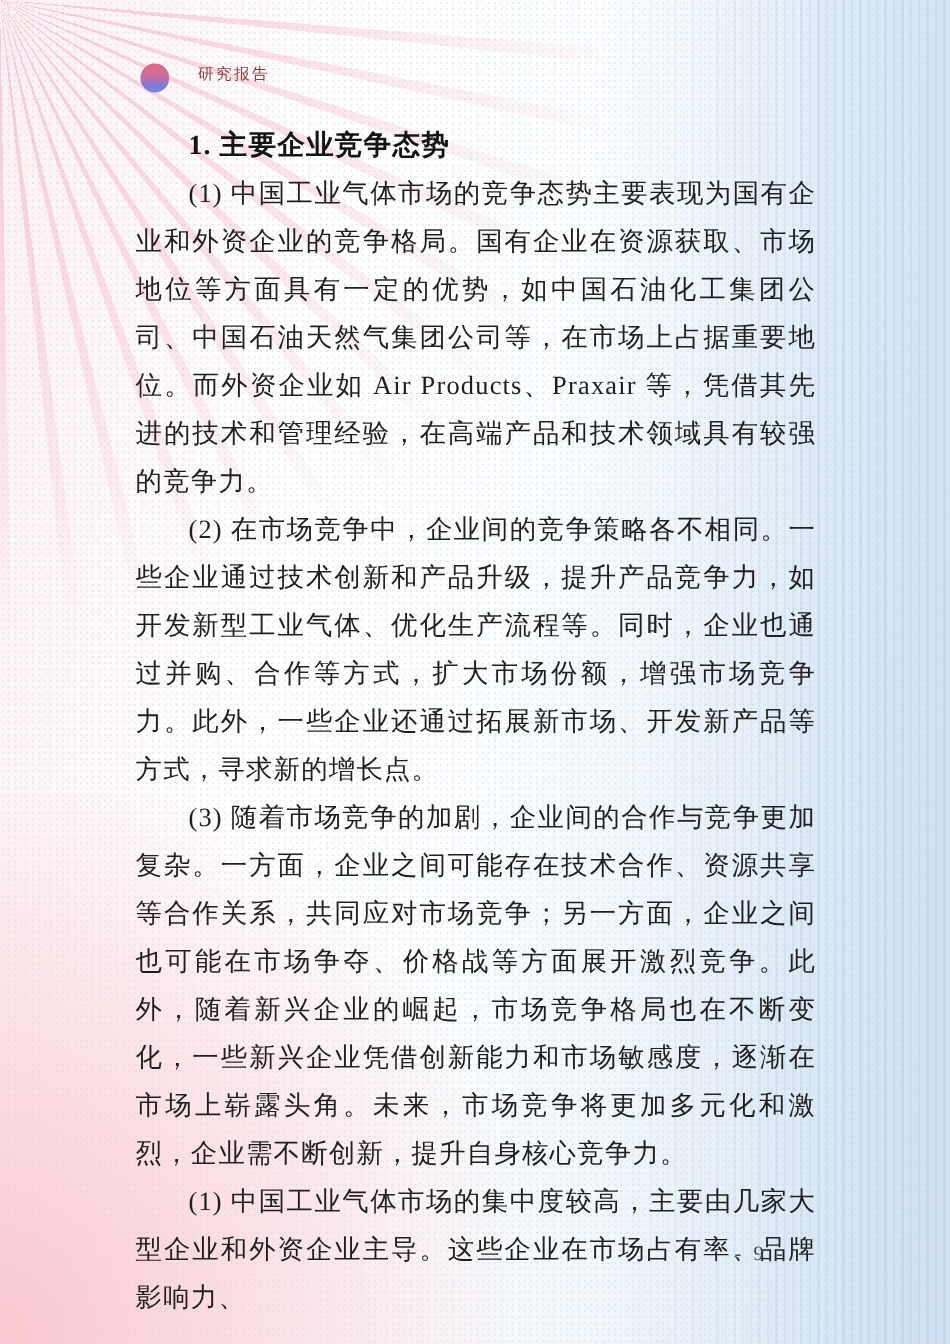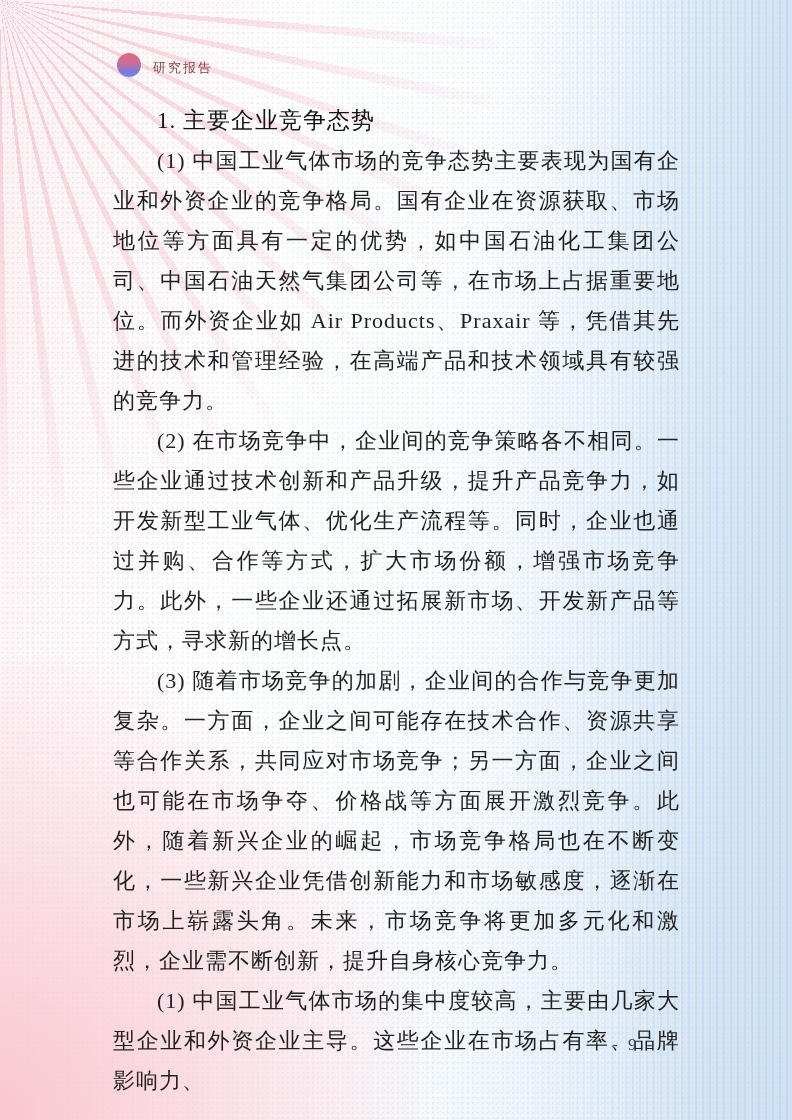--- a/index.html
+++ b/index.html
@@ -48,21 +48,21 @@
       repeating-linear-gradient(90deg,
         rgba(165, 195, 230, 0.30) 0px, rgba(165, 195, 230, 0.30) 2px,
         rgba(255, 255, 255, 0) 2px, rgba(255, 255, 255, 0) 7px),
       linear-gradient(to right, rgba(214, 230, 246, 0) 0%, rgba(200, 221, 243, 0.65) 100%);
     -webkit-mask-image: linear-gradient(to right, transparent 0%, #000 70%);
             mask-image: linear-gradient(to right, transparent 0%, #000 70%);
   }
   
   .brand {
     position: absolute; left: 117px; top: 53px;
-    display: flex; align-items: flex-end;
+    display: flex; align-items: flex-start; gap: 12px;
   }
   .brand-logo {
     width: 24px; height: 24px; border-radius: 50%;
     background: linear-gradient(180deg, #de6a7e 0%, #c96d9e 45%, #8079d6 75%, #6b86e8 100%);
   }
   .brand-label {
     margin-left: 12px;
     font-size: 13px;
     letter-spacing: 2px;
     color: #8d3c3c;
@@ -71,21 +71,21 @@
   .content {
     position: absolute;
     left: 113px; top: 101px;
     width: 567px;
     color: #212121;
   }
   .section-heading {
     margin: 0;
     padding-left: 44px;
     font-size: 23px;
-    font-weight: 400;
+    font-weight: 700;
     line-height: 40px;
     color: #141414;
     letter-spacing: 1px;
   }
   .body-para {
     margin: 0;
     font-size: 22px;
     line-height: 40px;
     text-indent: 2em;
     text-align: justify;

